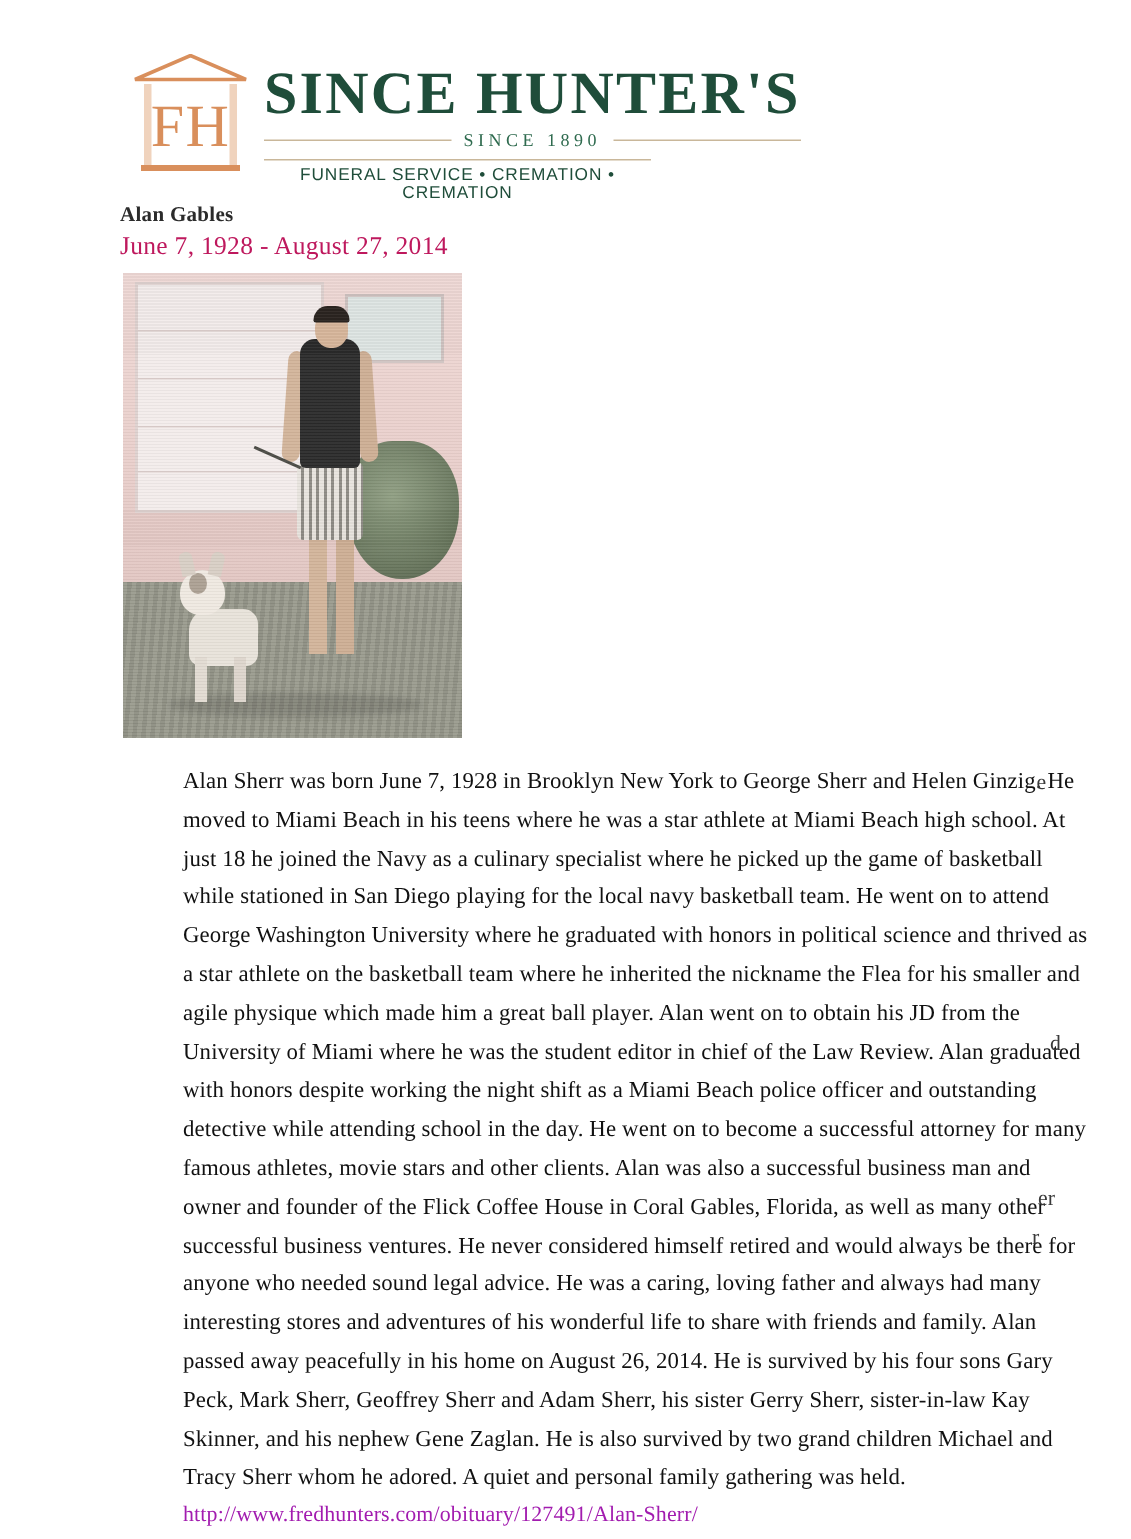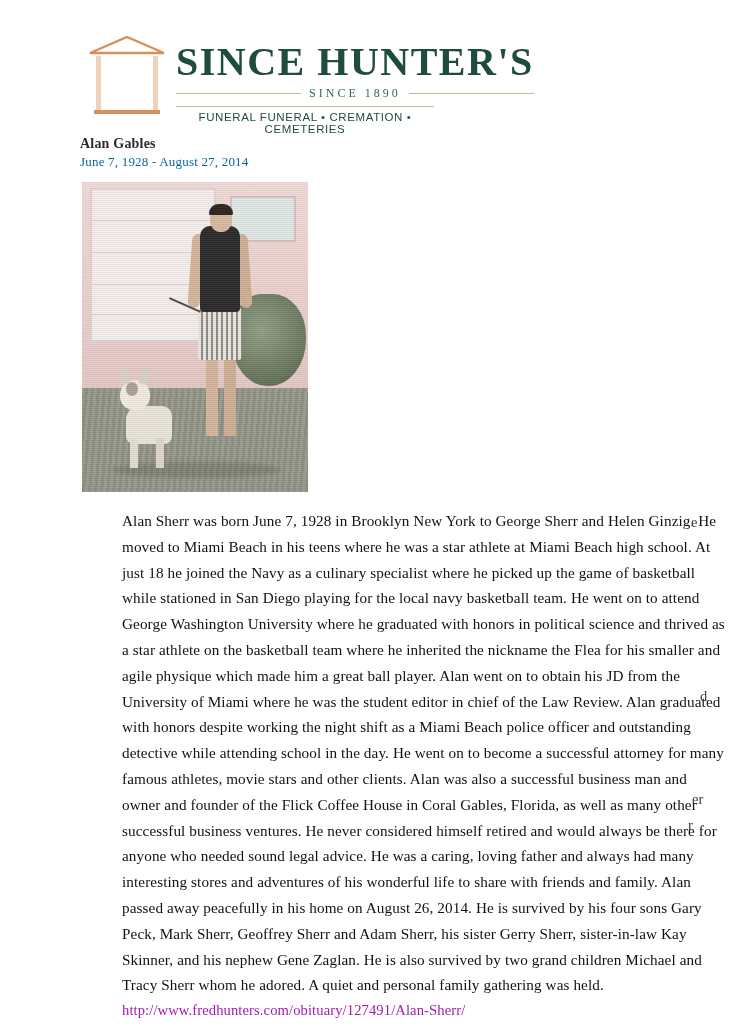--- a/index.html
+++ b/index.html
@@ -115,22 +115,22 @@
   }
   .deceased-name {
     font-family: "Liberation Serif", serif;
     font-size: 14px;
     font-weight: bold;
     color: #2b2b2b;
     letter-spacing: 0.2px;
   }
   .deceased-dates {
     font-family: "Liberation Serif", serif;
-    font-size: 13px;
-    color: #0369a1;
+    font-size: 17px;
+    color: #be185d;
     margin-top: 2px;
     letter-spacing: 0.2px;
   }
 
   
   .photo {
     position: absolute;
     left: 82px;
     top: 182px;
     width: 226px;
@@ -305,29 +305,30 @@
   <div class="logo-block">
     <div class="logo-mark">
       <svg class="logo-pediment" viewBox="0 0 78 20">
         <polygon points="39,1 76,17 2,17" fill="none" stroke="#d98f5c" stroke-width="2.4"></polygon>
       </svg>
       <svg class="logo-cols" viewBox="0 0 66 58">
         <rect x="2" y="0" width="5" height="54" fill="#f0d3bd"></rect>
         <rect x="59" y="0" width="5" height="54" fill="#f0d3bd"></rect>
         <rect x="0" y="54" width="66" height="4" fill="#d98f5c"></rect>
       </svg>
+      <div class="logo-letters">FH</div>
     </div>
     <div class="logo-text">
       <div class="logo-name">SINCE HUNTER'S</div>
       <div class="logo-since">
         <span class="rule"></span>
         <span class="since-txt">SINCE 1890</span>
         <span class="rule"></span>
       </div>
-      <div class="logo-services">FUNERAL FUNERAL  •  CREMATION  •  CEMETERIES</div>
+      <div class="logo-services">FUNERAL SERVICE  •  CREMATION  •  CREMATION</div>
     </div>
   </div>
 
   <div class="deceased">
     <div class="deceased-name">Alan Gables</div>
     <div class="deceased-dates">June 7, 1928 - August 27, 2014</div>
   </div>
 
   <div class="photo">
     <div class="ph-wall"></div>

